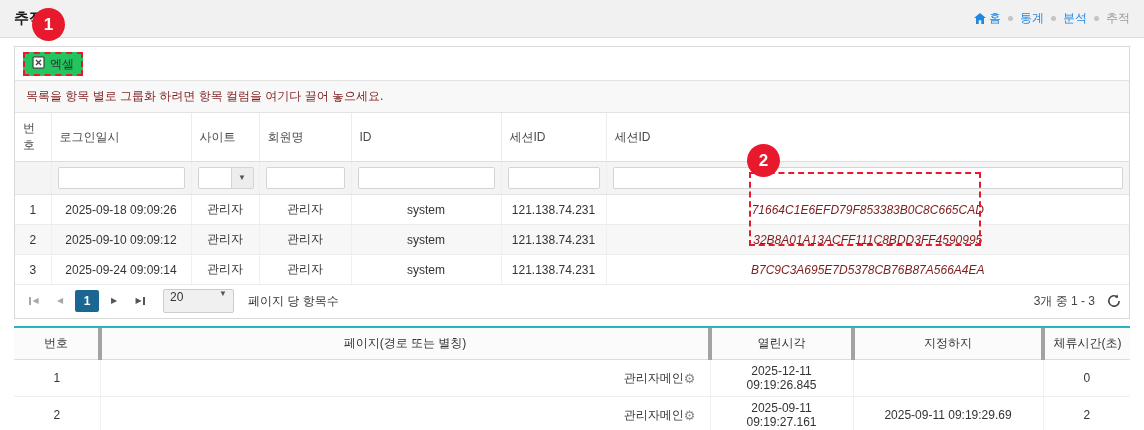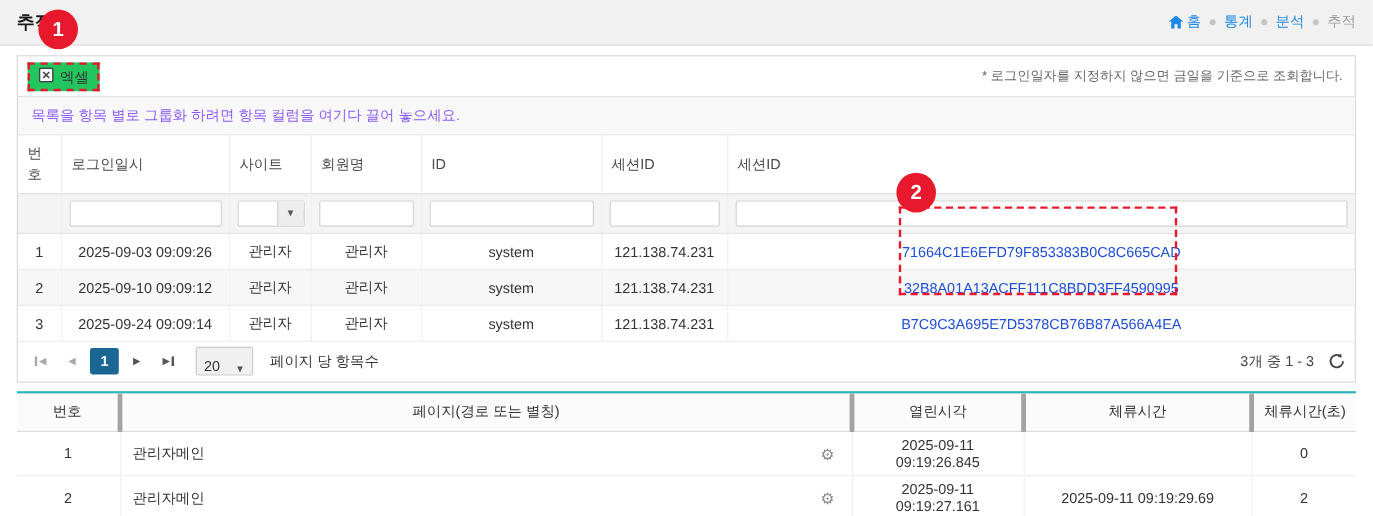--- a/index.html
+++ b/index.html
@@ -22,21 +22,21 @@
   
   .panel { margin:8px 14px 0 14px; width:1116px; border:1px solid #d9d9d9; background:#fff; }
   .toolbar { height:33px; display:flex; align-items:center; justify-content:space-between; padding:0 8px; }
   .excel-btn {
     display:flex; align-items:flex-start; gap:5px; padding:2px 7px; height:24px;
     background:#22c55e; border:2px dashed #e8192c; cursor:pointer; color:#333; font-size:12px;
   }
   .note { font-size:11px; color:#666; padding-right:2px; }
   .group-hint {
     background:#f8f8f8; border-top:1px solid #e3e3e3; border-bottom:1px solid #e3e3e3;
-    padding:7px 11px; color:#8b5cf6;
+    padding:7px 11px; color:#7f1d1d;
   }
   
   table.grid { width:100%; border-collapse:collapse; table-layout:fixed; }
   .grid1 th {
     text-align:left; font-weight:normal; color:#4a4a4a; padding:7px 8px;
     border-bottom:1px solid #ddd; border-left:1px solid #ececec; background:#fff;
   }
   .grid1 th:first-child { border-left:none; }
   .grid1 td { border-left:1px solid #efefef; }
   .grid1 td:first-child { border-left:none; }
@@ -49,51 +49,51 @@
   .date-wrap .dw-in { flex:1; border:none; outline:none; background:transparent; }
   .icon-btn {
     width:22px; height:100%; background:#ededed; border:none; border-left:1px solid #d4d4d4;
     display:flex; align-items:center; justify-content:center; cursor:pointer; color:#555; padding:0;
   }
   .dd-wrap { display:flex; width:56px; height:22px; border:1px solid #d4d4d4; border-radius:2px; background:#fff; }
   .dd-val { flex:1; }
   .arrow { font-size:8px; color:#555; line-height:1; }
   .data-row td { text-align:center; padding:6px 4px; border-bottom:1px solid #ececec; color:#333; }
   .row-alt td { background:#f7f7f7; }
-  .session-link { color:#1d4ed8; text-decoration:none; cursor:pointer; }
+  .session-link { color:#7f1d1d; text-decoration:none; cursor:pointer;font-style:italic; }
   
   .pager1 { display:flex; align-items:center; justify-content:space-between; padding:4px 8px 5px 8px; }
   .pg-left { display:flex; align-items:center; gap:4px; }
   .pg-btn { width:22px; height:22px; display:flex; align-items:center; justify-content:center; gap:1px; background:transparent; border:none; cursor:pointer; padding:0; }
   .tri { font-size:8px; line-height:1; color:#555; }
   .tri.dim { color:#a8a8a8; }
   .bar { width:2px; height:8px; background:#555; }
   .bar.dim { background:#a8a8a8; }
   .pg-num {
     width:24px; height:22px; background:#1b6793; color:#fff; font-weight:bold;
     display:flex; align-items:center; justify-content:center; border-radius:2px; cursor:pointer;
   }
   .size-dd {
-    width:48px; height:24px; margin-left:8px; border:1px solid #ccc; border-radius:2px;
-    background:#f0f0f0; display:flex; align-items:flex-end; padding:0 6px; gap:6px; cursor:pointer;
+    width:71px; height:24px; margin-left:8px; border:1px solid #ccc; border-radius:2px;
+    background:#f0f0f0; display:flex; align-items:flex-start; padding:0 6px; gap:6px; cursor:pointer;
   }
   .size-dd .dd-val { text-align:left; }
   .pg-label { margin-left:10px; color:#333; }
   .pg-right { display:flex; align-items:center; gap:12px; color:#444; }
   .refresh-btn { background:none; border:none; cursor:pointer; padding:0; display:flex; }
   
   .grid2-wrap { margin:7px 14px 0 14px; width:1116px; border-top:2px solid #2bb3c0; }
   .grid2 th {
     text-align:center; font-weight:normal; color:#333; padding:7px 6px;
     background:#fbfbfb; border-bottom:1px solid #ddd; border-left:4px solid #a3a3a3;
   }
   .grid2 th:first-child { border-left:none; }
   .grid2 td { text-align:center; padding:4px 6px; border-bottom:1px solid #eee; border-left:1px solid #f0f0f0; color:#333; }
   .grid2 td:first-child { border-left:none; }
-  .page-cell { display:flex; align-items:center; justify-content:space-between; padding:0 8px 0 4px;gap:24px; }
+  .page-cell { display:flex; align-items:center; justify-content:flex-end; padding:0 8px 0 4px; }
   .gear { color:#8a8a8a; font-size:13px; cursor:pointer; }
   
   .badge {
     position:absolute; width:33px; height:33px; border-radius:50%; background:#e8192c;
     color:#fff; font-size:17px; font-weight:bold; display:flex; align-items:center; justify-content:center; z-index:10;
   }
   .badge1 { left:32px; top:8px; }
   .badge2 { left:747px; top:144px; }
   .dash-box { position:absolute; border:2px dashed #e8192c; z-index:9; }
   .dash-sessions { left:749px; top:172px; width:232px; height:74px; }
@@ -126,21 +126,20 @@
   <div class="toolbar">
     <button class="excel-btn">
       <span>
         <svg width="13" height="13" viewBox="0 0 13 13">
           <rect x="1" y="0.8" width="11" height="11.4" rx="1.2" fill="#fff" stroke="#444" stroke-width="1.2"></rect>
           <path d="M4 4 L9 9 M9 4 L4 9" stroke="#444" stroke-width="1.4"></path>
         </svg>
       </span>
       <span>엑셀</span>
     </button>
-    <div class="note">* 로그인일자를 지정하지 않으면 금일을 기준으로 조회합니다.</div>
   </div>
 
   <div class="group-hint">목록을 항목 별로 그룹화 하려면 항목 컬럼을 여기다 끌어 놓으세요.</div>
 
   <table class="grid grid1">
     <colgroup>
       <col style="width:36px">
         <col style="width:140px">
         <col style="width:68px">
       <col style="width:92px">
@@ -183,21 +182,21 @@
         </td>
         <td><input class="flt-input" style=""></td>
         <td><input class="flt-input" style=""></td>
         <td><input class="flt-input" style=""></td>
         <td><input class="flt-input" style=""></td>
       </tr>
     </thead>
     <tbody>
       <tr class="data-row">
         <td>1</td>
-        <td>2025-09-03 09:09:26</td>
+        <td>2025-09-18 09:09:26</td>
         <td>관리자</td>
         <td>관리자</td>
         <td>system</td>
         <td>121.138.74.231</td>
         <td><a class="session-link">71664C1E6EFD79F853383B0C8C665CAD</a></td>
       </tr>
       <tr class="data-row row-alt">
         <td>2</td>
         <td>2025-09-10 09:09:12</td>
         <td>관리자</td>
@@ -260,34 +259,34 @@
         <col style="width:610px">
         <col style="width:143px">
       <col style="width:190px">
         <col>
     </colgroup>
     <thead>
       <tr>
         <th>번호</th>
         <th>페이지(경로 또는 별칭)</th>
         <th>열린시각</th>
-        <th>체류시간</th>
+        <th>지정하지</th>
         <th>체류시간(초)</th>
       </tr>
     </thead>
     <tbody>
       <tr>
         <td>1</td>
         <td>
             <span class="page-cell">
               <span>관리자메인</span>
               <span class="gear">⚙</span>
             </span>
           </td>
-        <td>2025-09-11 09:19:26.845</td>
+        <td>2025-12-11 09:19:26.845</td>
         <td></td>
         <td>0</td>
       </tr>
       <tr>
         <td>2</td>
         <td>
             <span class="page-cell">
               <span>관리자메인</span>
               <span class="gear">⚙</span>
             </span>

